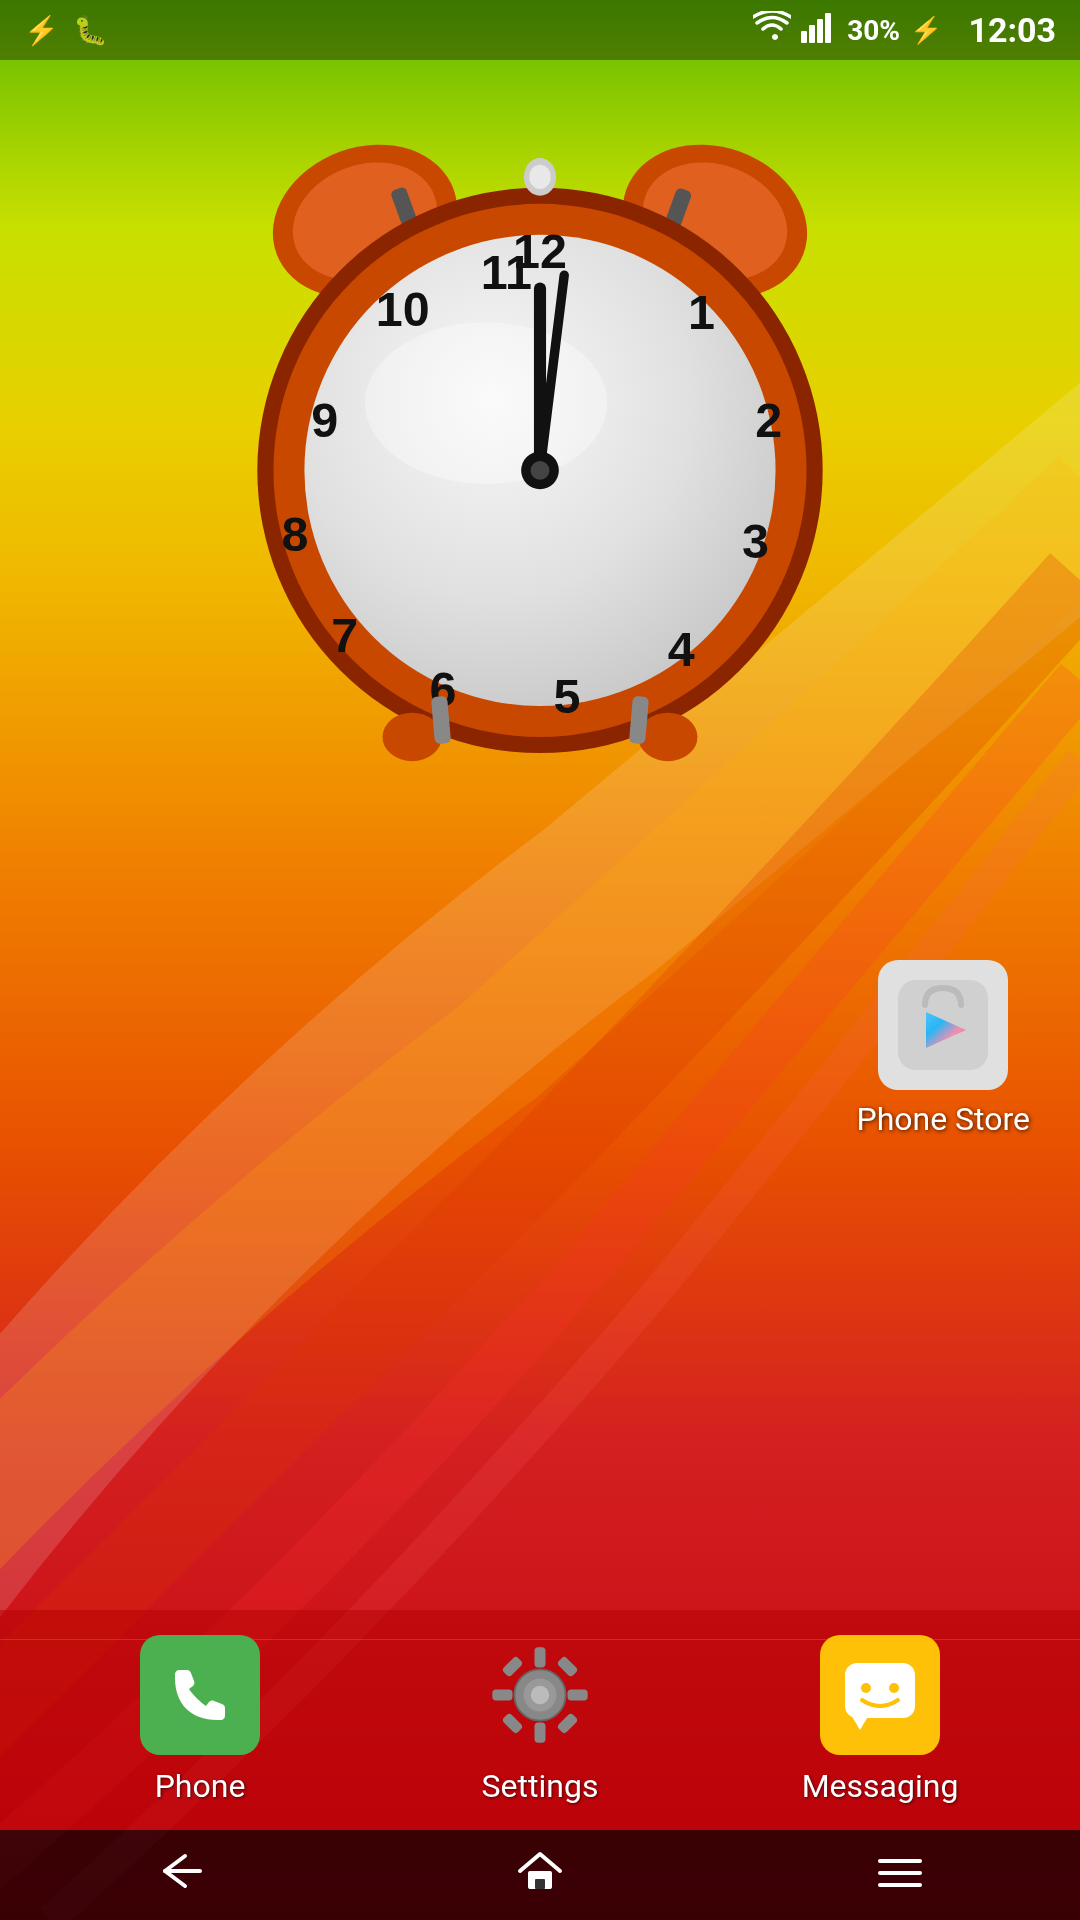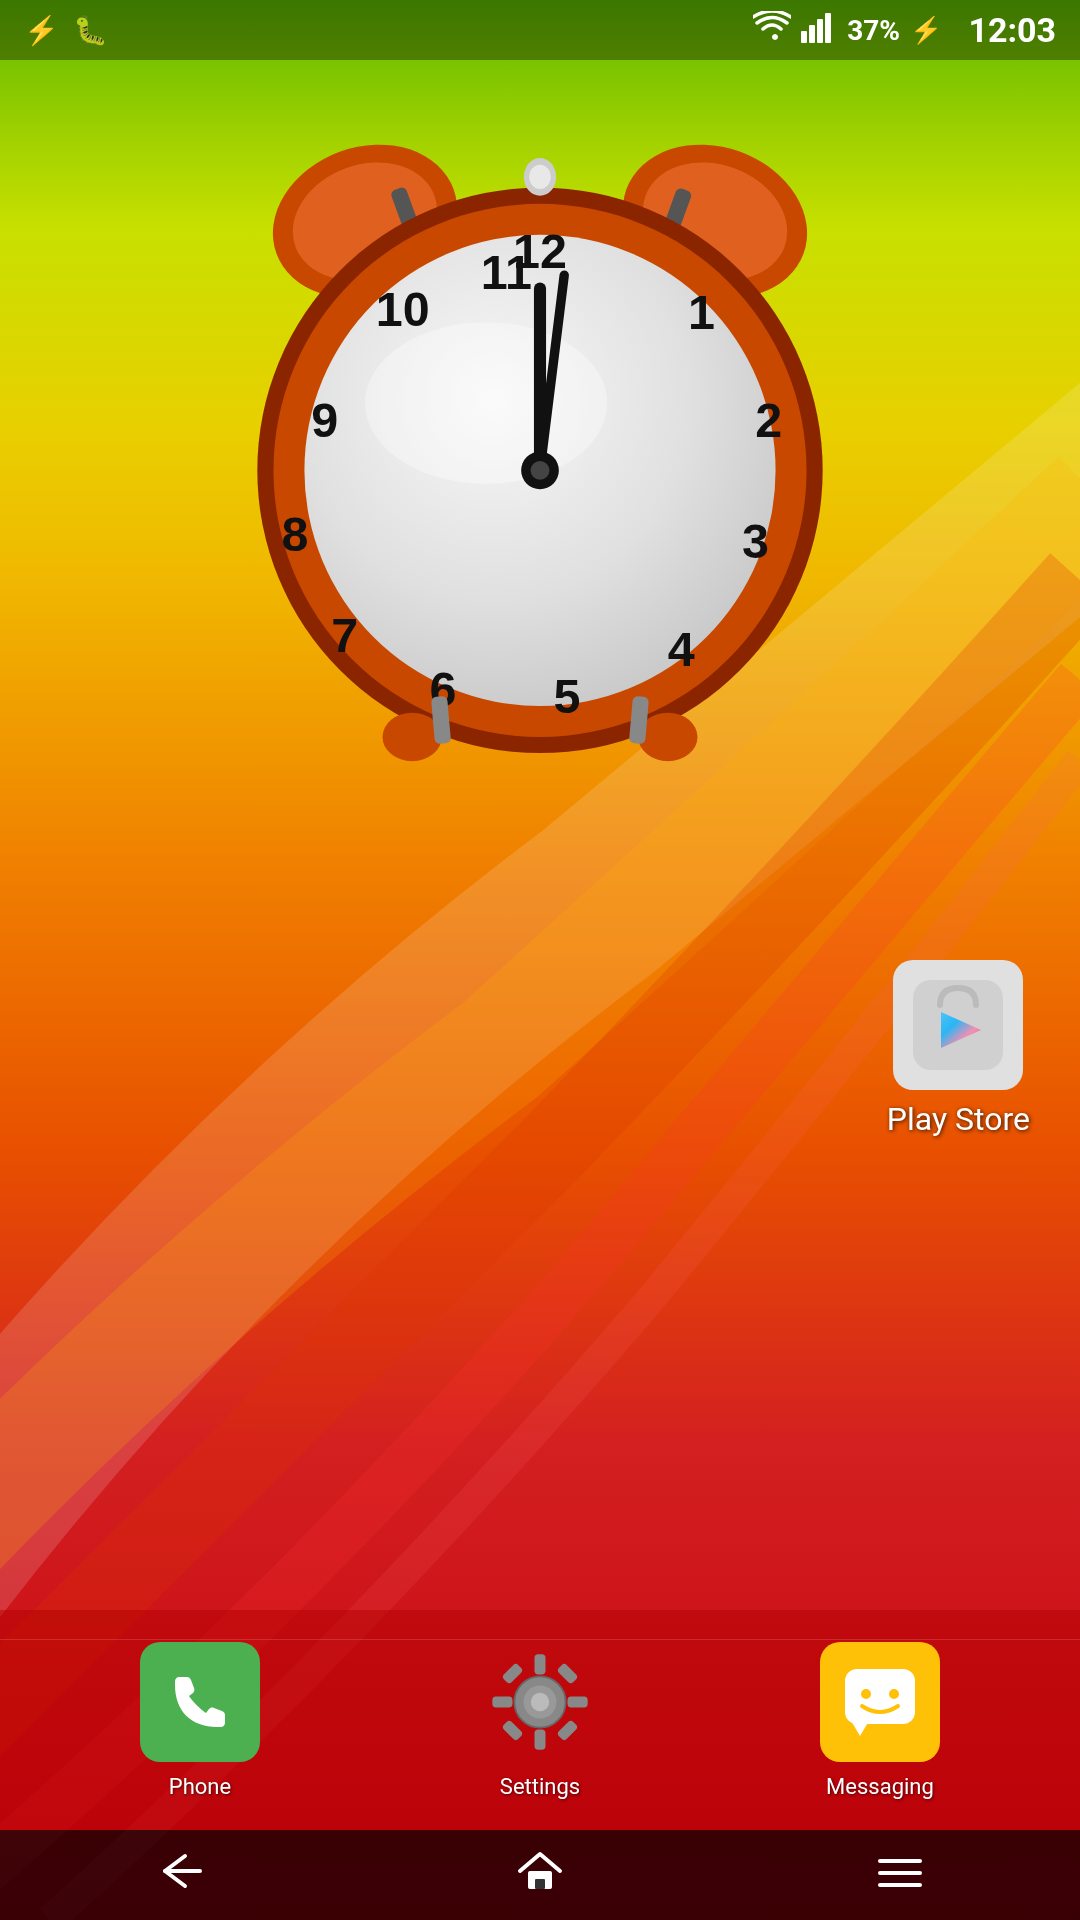--- a/index.html
+++ b/index.html
@@ -143,21 +143,21 @@
       height: 120px;
       border-radius: 20px;
       display: flex;
       align-items: center;
       justify-content: center;
       font-size: 64px;
     }
 
     .dock-icon-label {
       color: #fff;
-      font-size: 22px;
+      font-size: 32px;
       font-weight: 400;
       text-shadow: 1px 1px 3px rgba(0,0,0,0.6);
     }
 
     
     .phone-bg { background: #4caf50; }
     
     .settings-bg { background: transparent; }
     
     .messaging-bg { background: #ffc107; }
@@ -236,21 +236,21 @@
 
     <span>
       <svg width="36" height="32" viewBox="0 0 36 32" fill="white">
         <rect x="0" y="20" width="6" height="12" rx="1"></rect>
         <rect x="8" y="14" width="6" height="18" rx="1"></rect>
         <rect x="16" y="8" width="6" height="24" rx="1"></rect>
         <rect x="24" y="2" width="6" height="30" rx="1"></rect>
       </svg>
     </span>
 
-    <span style="font-size:28px;">37%</span>
+    <span style="font-size:28px;">30%</span>
 
     <span style="font-size:26px;">⚡</span>
 
     <span style="font-size:34px; font-weight:bold; margin-left:16px;">12:03</span>
   </div>
 </div>
 
 <div id="clock-widget">
   <svg id="alarm-clock-svg" viewBox="0 0 500 520" xmlns="http://www.w3.org/2000/svg">
 
@@ -325,21 +325,21 @@
         <defs>
           <linearGradient id="playGrad" x1="0%" y1="0%" x2="100%" y2="100%">
             <stop offset="0%" stop-color="#4fc3f7"></stop>
             <stop offset="33%" stop-color="#29b6f6"></stop>
             <stop offset="66%" stop-color="#f48fb1"></stop>
             <stop offset="100%" stop-color="#ef5350"></stop>
           </linearGradient>
         </defs>
       </svg>
     </div>
-    <span class="desktop-icon-label">Play Store</span>
+    <span class="desktop-icon-label">Phone Store</span>
   </div>
 </div>
 
 <div id="dock-divider"></div>
 
 <div id="dock">
 
   <div class="dock-item">
     <div class="dock-icon phone-bg">
       <svg width="70" height="70" viewBox="0 0 70 70" xmlns="http://www.w3.org/2000/svg">

